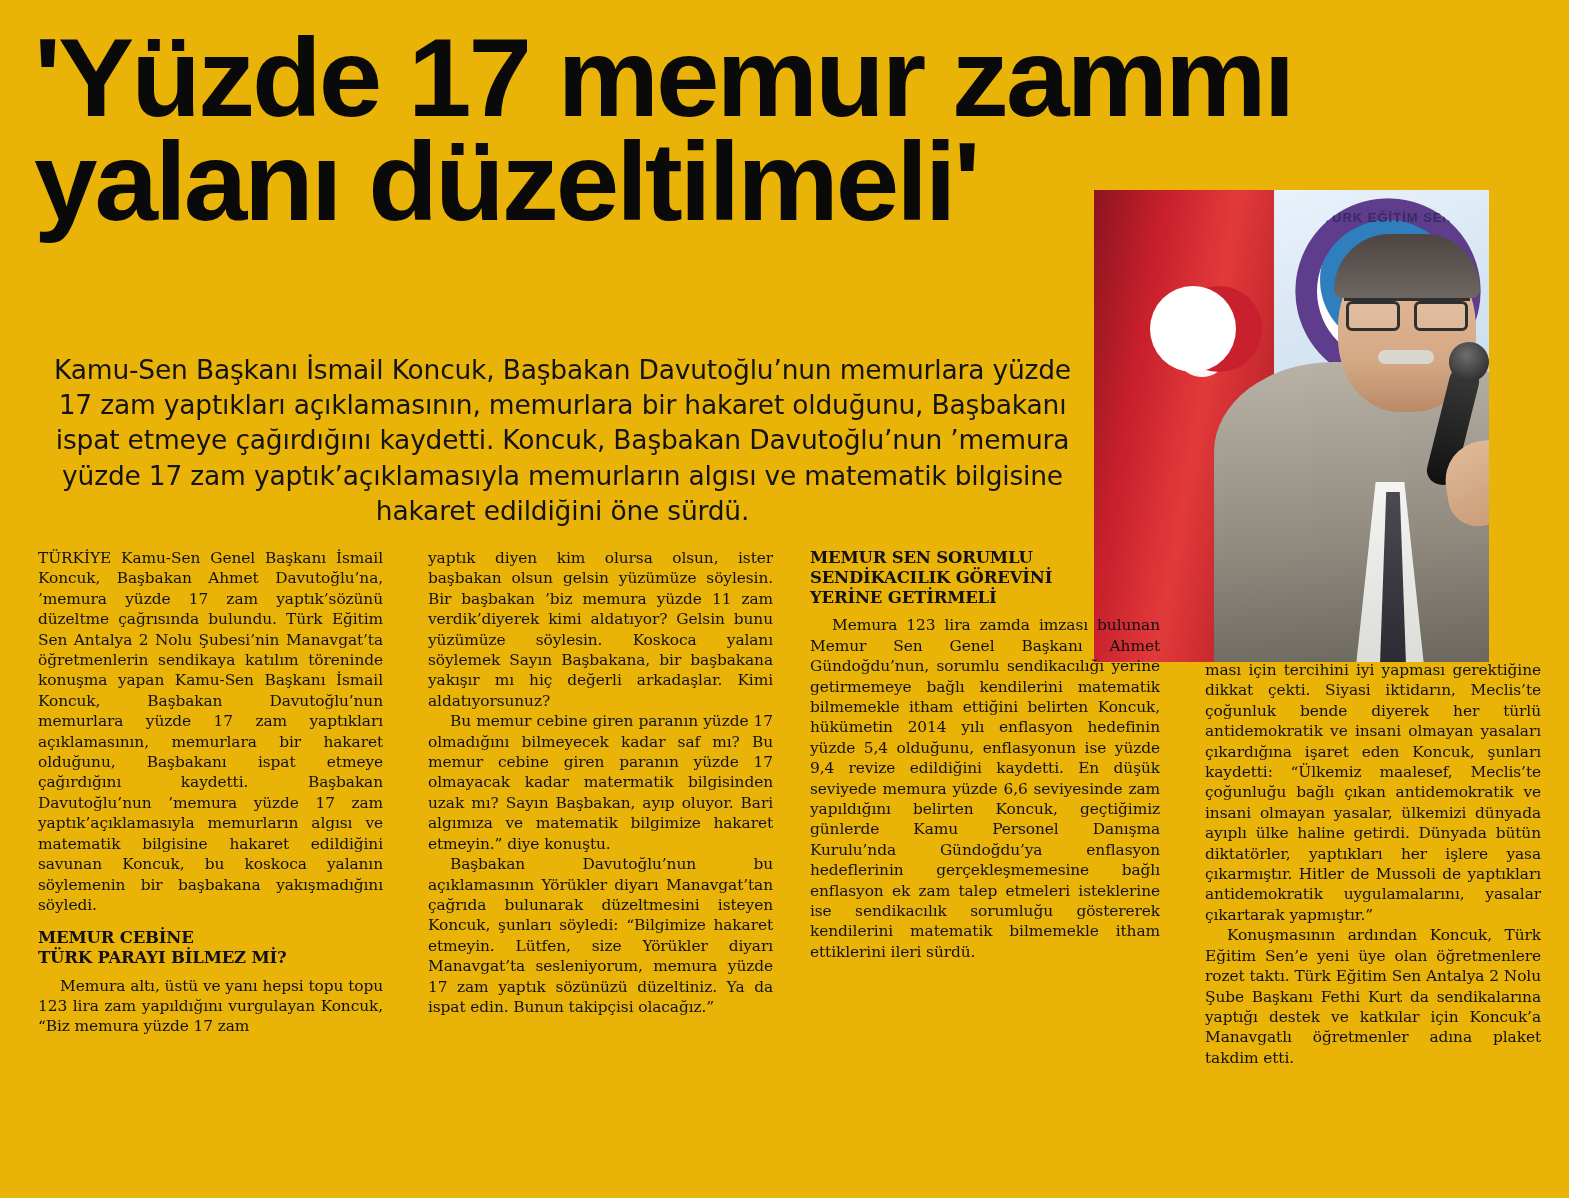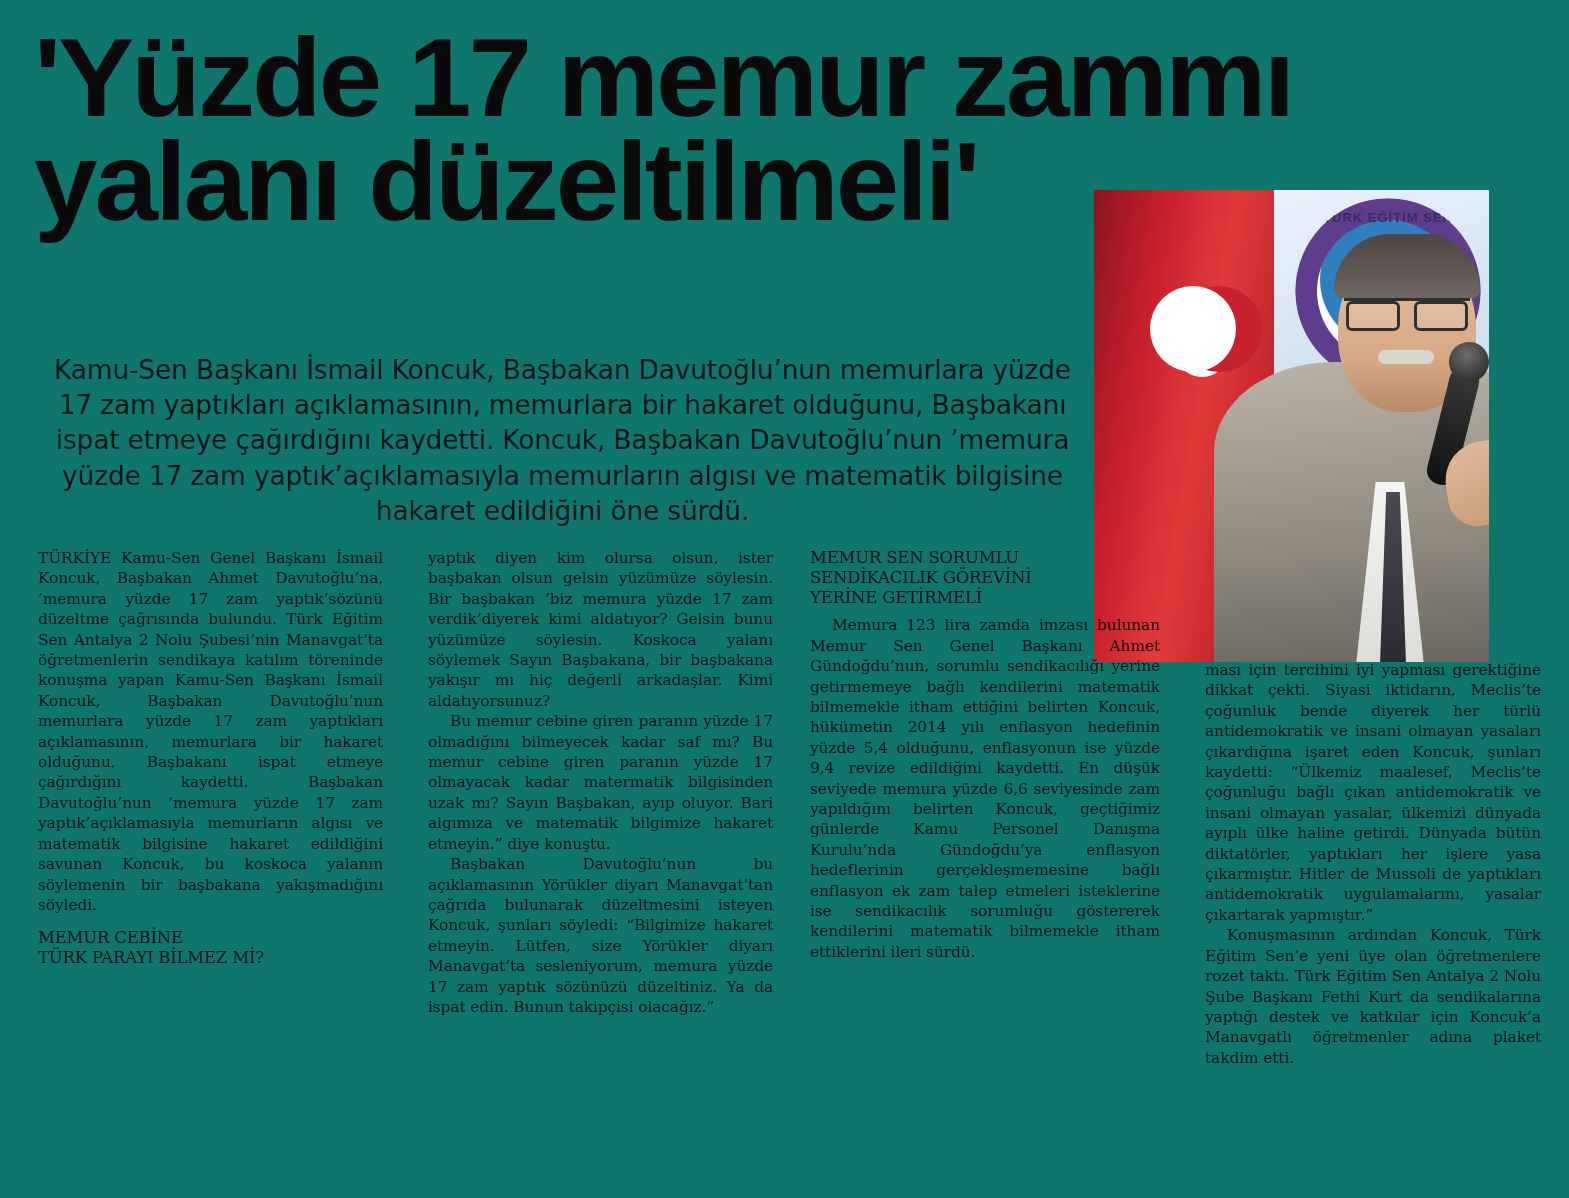--- a/index.html
+++ b/index.html
@@ -12,21 +12,21 @@
     height: 1198px;
     font-family: "Liberation Sans", sans-serif;
     color: #111111;
     position: relative;
     overflow: hidden;
   }
   .page {
     position: relative;
     width: 1569px;
     height: 1198px;
-    background: #0f766e;
+    background: #eab308;
   }
 
   
   .headline {
     position: absolute;
     left: 34px;
     top: 26px;
     width: 1090px;
     font-family: "Liberation Sans", sans-serif;
     font-weight: bold;
@@ -237,21 +237,21 @@
   }
   .col p { margin: 0 0 0 0; text-indent: 22px; }
   .col p.noindent { text-indent: 0; }
   .col1 { left: 0;    width: 345px; }
   .col2 { left: 390px; width: 345px; }
   .col3 { left: 772px; width: 350px; }
   .col4 { left: 1160px; width: 336px; top: 112px; margin-left: 7px; }
 
   .subhead {
     font-family: "DejaVu Serif", serif;
-    font-weight: normal;
+    font-weight: bold;
     font-size: 16.5px;
     line-height: 1.22;
     margin: 13px 0 7px 0;
     text-indent: 0;
     letter-spacing: -0.2px;
   }
   .dropcap-lead { font-weight: normal; }
 </style>
 </head>
 <body>
@@ -288,24 +288,25 @@
   </div>
 
   <div class="cols">
 
     <div class="col col1">
       <p class="noindent"><span class="dropcap-lead">TÜRKİYE</span><span> Kamu-Sen Genel Başkanı İsmail Koncuk, Başbakan Ahmet Davutoğlu’na, ’memura yüzde 17 zam yaptık’sözünü düzeltme çağrısında bulundu. Türk Eğitim Sen Antalya 2 Nolu Şubesi’nin Manavgat’ta öğretmenlerin sendikaya katılım töreninde konuşma yapan Kamu-Sen Başkanı İsmail Koncuk, Başbakan Davutoğlu’nun memurlara yüzde 17 zam yaptıkları açıklamasının, memurlara bir hakaret olduğunu, Başbakanı ispat etmeye çağırdığını kaydetti. Başbakan Davutoğlu’nun ’memura yüzde 17 zam yaptık’açıklamasıyla memurların algısı ve matematik bilgisine hakaret edildiğini savunan Koncuk, bu koskoca yalanın söylemenin bir başbakana yakışmadığını söyledi.</span></p>
       <div class="subhead">
         <span>MEMUR CEBİNE</span><br>
         <span>TÜRK PARAYI BİLMEZ Mİ?</span>
       </div>
+      <p>Memura altı, üstü ve yanı hepsi topu topu 123 lira zam yapıldığını vurgulayan Koncuk, “Biz memura yüzde 17 zam</p>
     </div>
 
     <div class="col col2">
-      <p class="noindent">yaptık diyen kim olursa olsun, ister başbakan olsun gelsin yüzümüze söylesin. Bir başbakan ’biz memura yüzde 17 zam verdik’diyerek kimi aldatıyor? Gelsin bunu yüzümüze söylesin. Koskoca yalanı söylemek Sayın Başbakana, bir başbakana yakışır mı hiç değerli arkadaşlar. Kimi aldatıyorsunuz?</p>
+      <p class="noindent">yaptık diyen kim olursa olsun, ister başbakan olsun gelsin yüzümüze söylesin. Bir başbakan ’biz memura yüzde 11 zam verdik’diyerek kimi aldatıyor? Gelsin bunu yüzümüze söylesin. Koskoca yalanı söylemek Sayın Başbakana, bir başbakana yakışır mı hiç değerli arkadaşlar. Kimi aldatıyorsunuz?</p>
       <p>Bu memur cebine giren paranın yüzde 17 olmadığını bilmeyecek kadar saf mı? Bu memur cebine giren paranın yüzde 17 olmayacak kadar matermatik bilgisinden uzak mı? Sayın Başbakan, ayıp oluyor. Bari algımıza ve matematik bilgimize hakaret etmeyin.” diye konuştu.</p>
       <p>Başbakan Davutoğlu’nun bu açıklamasının Yörükler diyarı Manavgat’tan çağrıda bulunarak düzeltmesini isteyen Koncuk, şunları söyledi: “Bilgimize hakaret etmeyin. Lütfen, size Yörükler diyarı Manavgat’ta sesleniyorum, memura yüzde 17 zam yaptık sözünüzü düzeltiniz. Ya da ispat edin. Bunun takipçisi olacağız.”</p>
     </div>
 
     <div class="col col3">
       <div class="subhead" style="margin-top:0">
         <span>MEMUR SEN SORUMLU</span><br>
         <span>SENDİKACILIK GÖREVİNİ</span><br>
         <span>YERİNE GETİRMELİ</span>
       </div>

